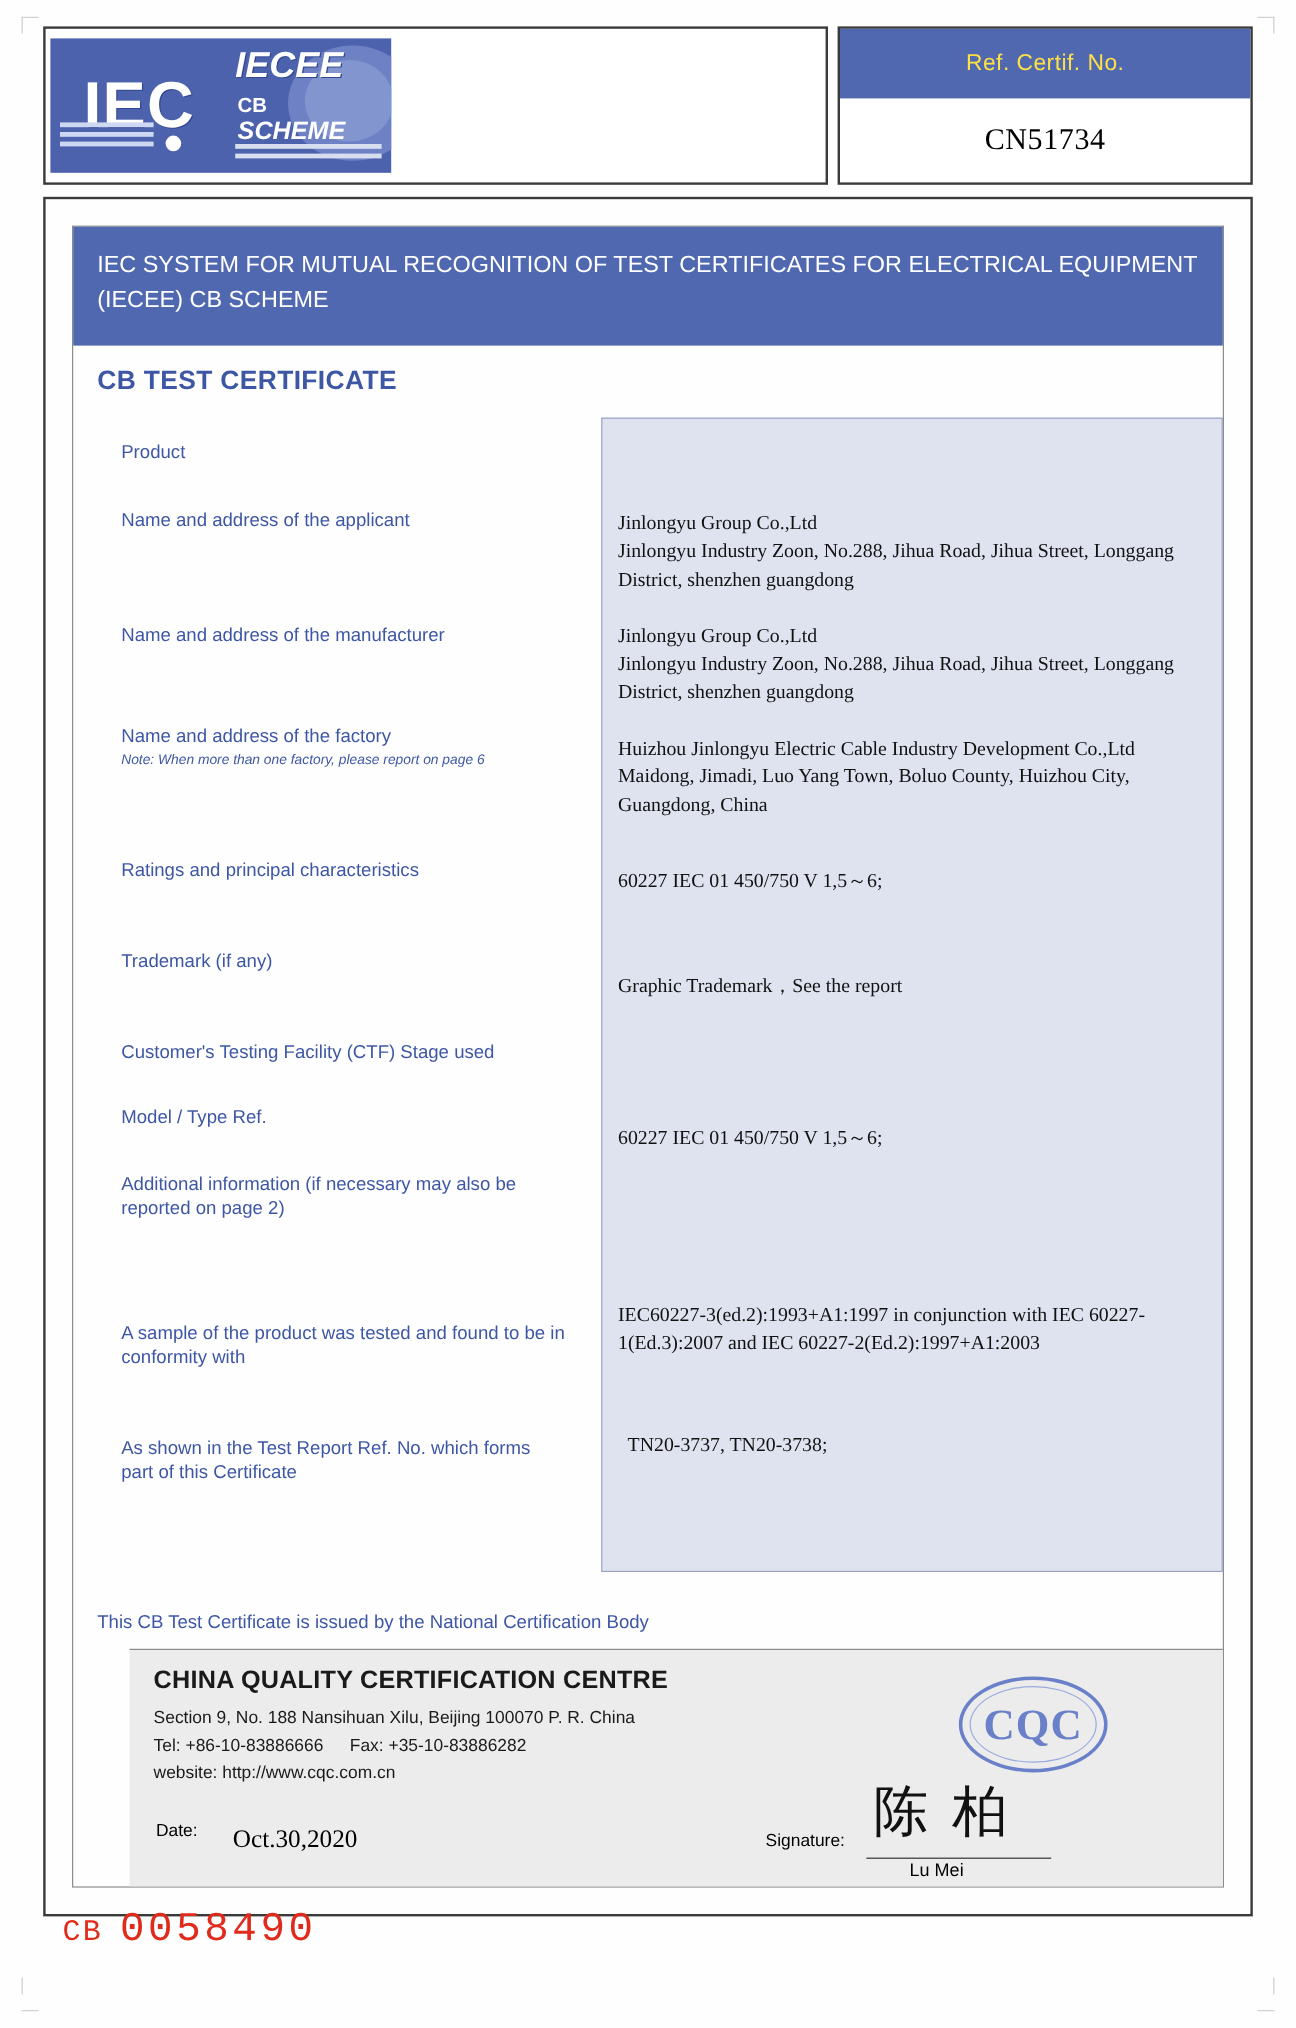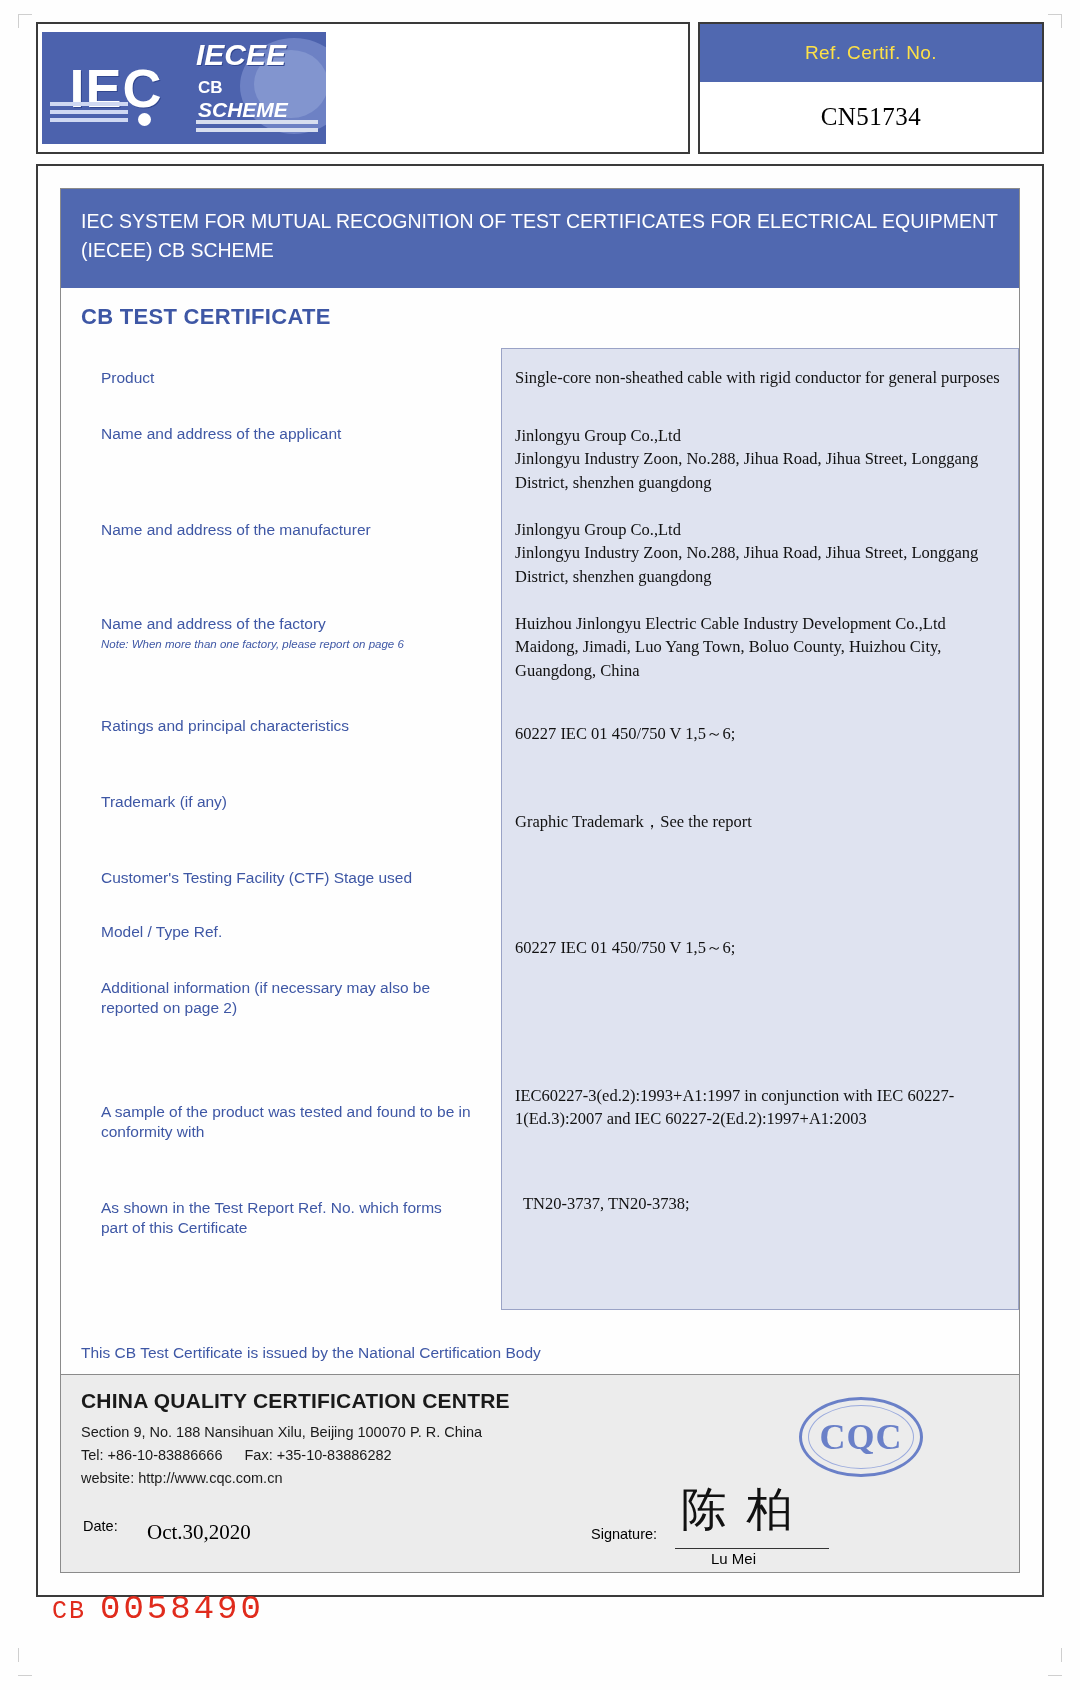--- a/index.html
+++ b/index.html
@@ -265,20 +265,21 @@
     padding: 14px 20px 12px 20px;
   }
 
   .nbbox {
     border-top: 1px solid #8b8b8b;
     background: #ececec;
     padding: 14px 20px 10px 20px;
     position: relative;
     min-height: 198px;
     box-sizing: border-box;
+    margin-left: 47px;
   }
   .nb-name {
     font-size: 21px;
     font-weight: bold;
     color: #1a1a1a;
     letter-spacing: .2px;
   }
   .nb-lines {
     margin-top: 8px;
     font-size: 14.5px;
@@ -425,33 +426,32 @@
         <div class="certtitle">CB TEST CERTIFICATE</div>
 
         <div class="rows">
           <div class="fieldgrid">
 
             <div class="valuepanel"></div>
 
             <div class="label" style="top:28px;">Product</div>
             <div class="label" style="top:84px;">Name and address of the applicant</div>
             <div class="label" style="top:180px;">Name and address of the manufacturer</div>
-            <div class="label" style="top:274px;">
+            <div class="label" style="top:264px;">
               <span>Name and address of the factory</span>
               <span class="note">Note: When more than one factory, please report on page 6</span>
             </div>
             <div class="label" style="top:376px;">Ratings and principal characteristics</div>
             <div class="label" style="top:452px;">Trademark (if any)</div>
             <div class="label" style="top:582px;">Model / Type Ref.</div>
             <div class="label" style="top:528px;">Customer's Testing Facility (CTF) Stage used</div>
             <div class="label" style="top:638px;">Additional information (if necessary may also be reported on page 2)</div>
             <div class="label" style="top:762px;">A sample of the product was tested and found to be in conformity with</div>
             <div class="label" style="top:858px;">As shown in the Test Report Ref. No. which forms part of this Certificate</div>
 
-            <div class="value" style="top:26px;">Single-core non-sheathed cable with rigid conductor for general purposes</div>
             <div class="value nojust" style="top:84px; white-space:pre-line;">Jinlongyu Group Co.,Ltd
 Jinlongyu Industry Zoon, No.288, Jihua Road, Jihua Street, Longgang District, shenzhen  guangdong</div>
             <div class="value nojust" style="top:178px; white-space:pre-line;">Jinlongyu Group Co.,Ltd
 Jinlongyu Industry Zoon, No.288, Jihua Road, Jihua Street, Longgang District, shenzhen  guangdong</div>
             <div class="value nojust" style="top:272px; white-space:pre-line;">Huizhou Jinlongyu Electric  Cable Industry Development Co.,Ltd
 Maidong, Jimadi, Luo Yang Town, Boluo County, Huizhou City, Guangdong, China</div>
             <div class="value nojust" style="top:382px;">60227 IEC 01 450/750 V 1,5～6;</div>
             <div class="value nojust" style="top:470px;">Graphic Trademark，See the report</div>
             <div class="value nojust" style="top:528px;"></div>
             <div class="value nojust" style="top:596px;">60227 IEC 01 450/750 V 1,5～6;</div>

